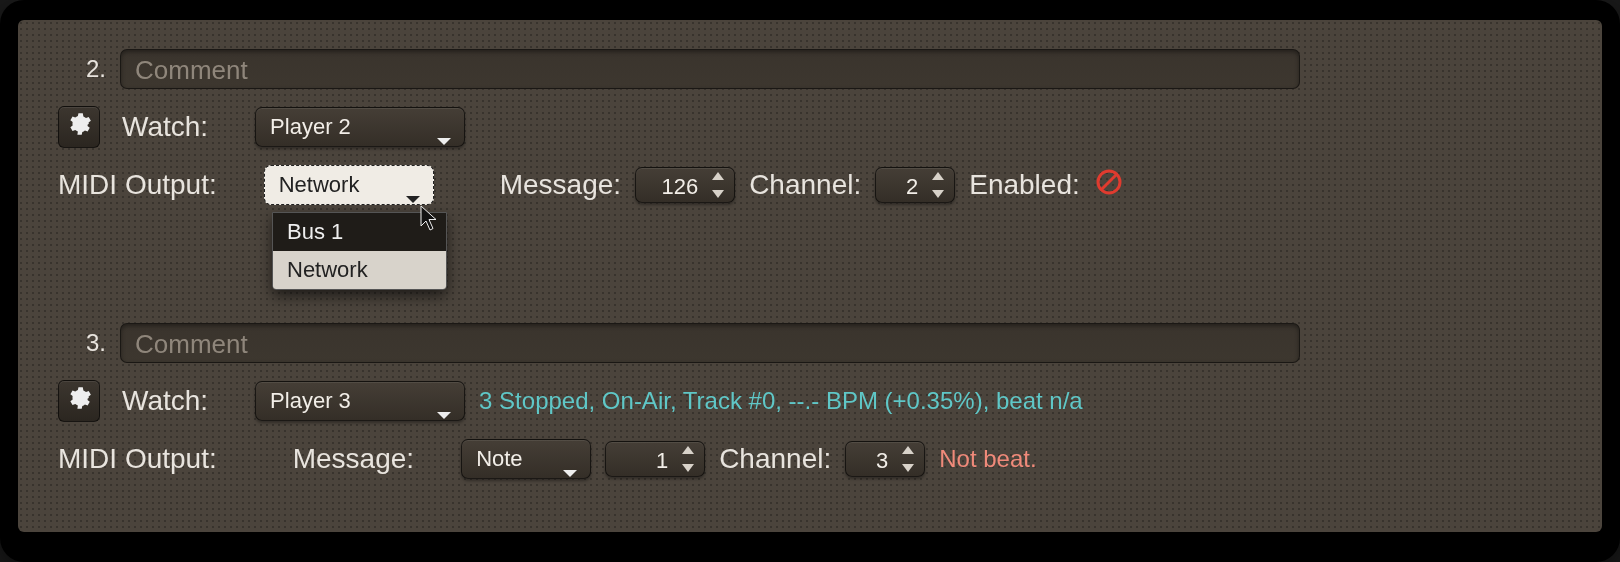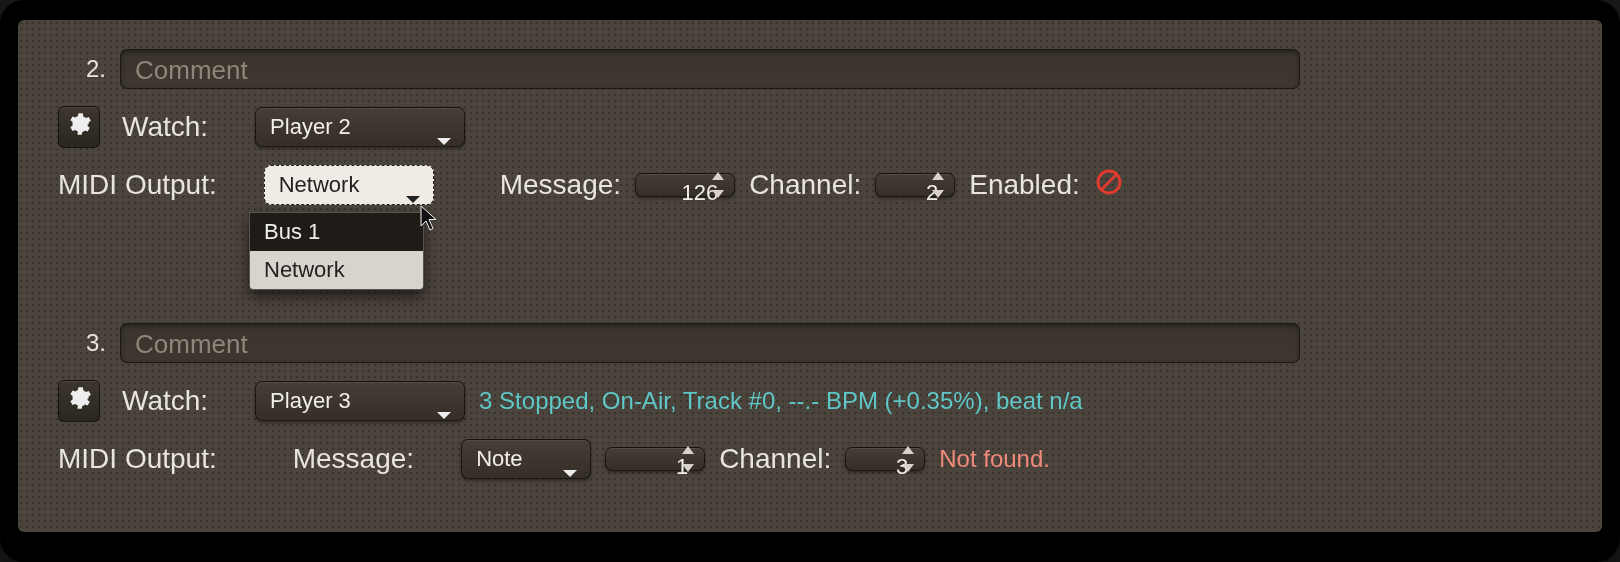--- a/index.html
+++ b/index.html
@@ -108,26 +108,26 @@
 
   .select.open {
     background: #f0ece5;
     color: #222;
     border: 1px dashed #222;
     box-shadow: none;
   }
   .select.open .chev svg { fill: #222; }
 
   .spinbox {
-    height: 24px;
+    height: 36px;
     min-width: 100px;
     background: linear-gradient(#453e36, #342e27);
     border: 1px solid rgba(0,0,0,0.6);
     border-radius: 7px;
-    padding: 0 16px 0 14px;
+    padding: 0 36px 0 14px;
     color: #f2eee8;
     font-size: 22px;
     line-height: 38px;
     text-align: right;
     position: relative;
     box-shadow: 0 1px 0 rgba(255,255,255,0.08) inset, 0 2px 3px rgba(0,0,0,0.35);
   }
   .spinbox .arrows {
     position: absolute;
     right: 8px;
@@ -155,21 +155,21 @@
   .forbidden-icon svg {
     width: 30px; height: 30px;
     stroke: #e03b2f;
     stroke-width: 3;
     fill: none;
   }
 
   
   .dropdown {
     position: absolute;
-    left: 231px;
+    left: 254px;
     top: 192px;
     width: 175px;
     background: #1f1c18;
     border: 1px solid #555;
     border-radius: 0 0 4px 4px;
     box-shadow: 0 6px 14px rgba(0,0,0,0.6);
     z-index: 50;
     overflow: hidden;
   }
   .dropdown .opt {
@@ -327,17 +327,17 @@
         <span>3</span>
         <span class="arrows">
           <svg viewBox="0 0 12 8">
               <path d="M6 0l6 8H0z"></path>
             </svg>
           <svg viewBox="0 0 12 8">
               <path d="M6 8L0 0h12z"></path>
             </svg>
         </span>
       </div>
-      <span class="error-text">Not found.</span>
+      <span class="error-text">Not beat.</span>
     </div>
 
   </div>
 </div>
 
 </body></html>

